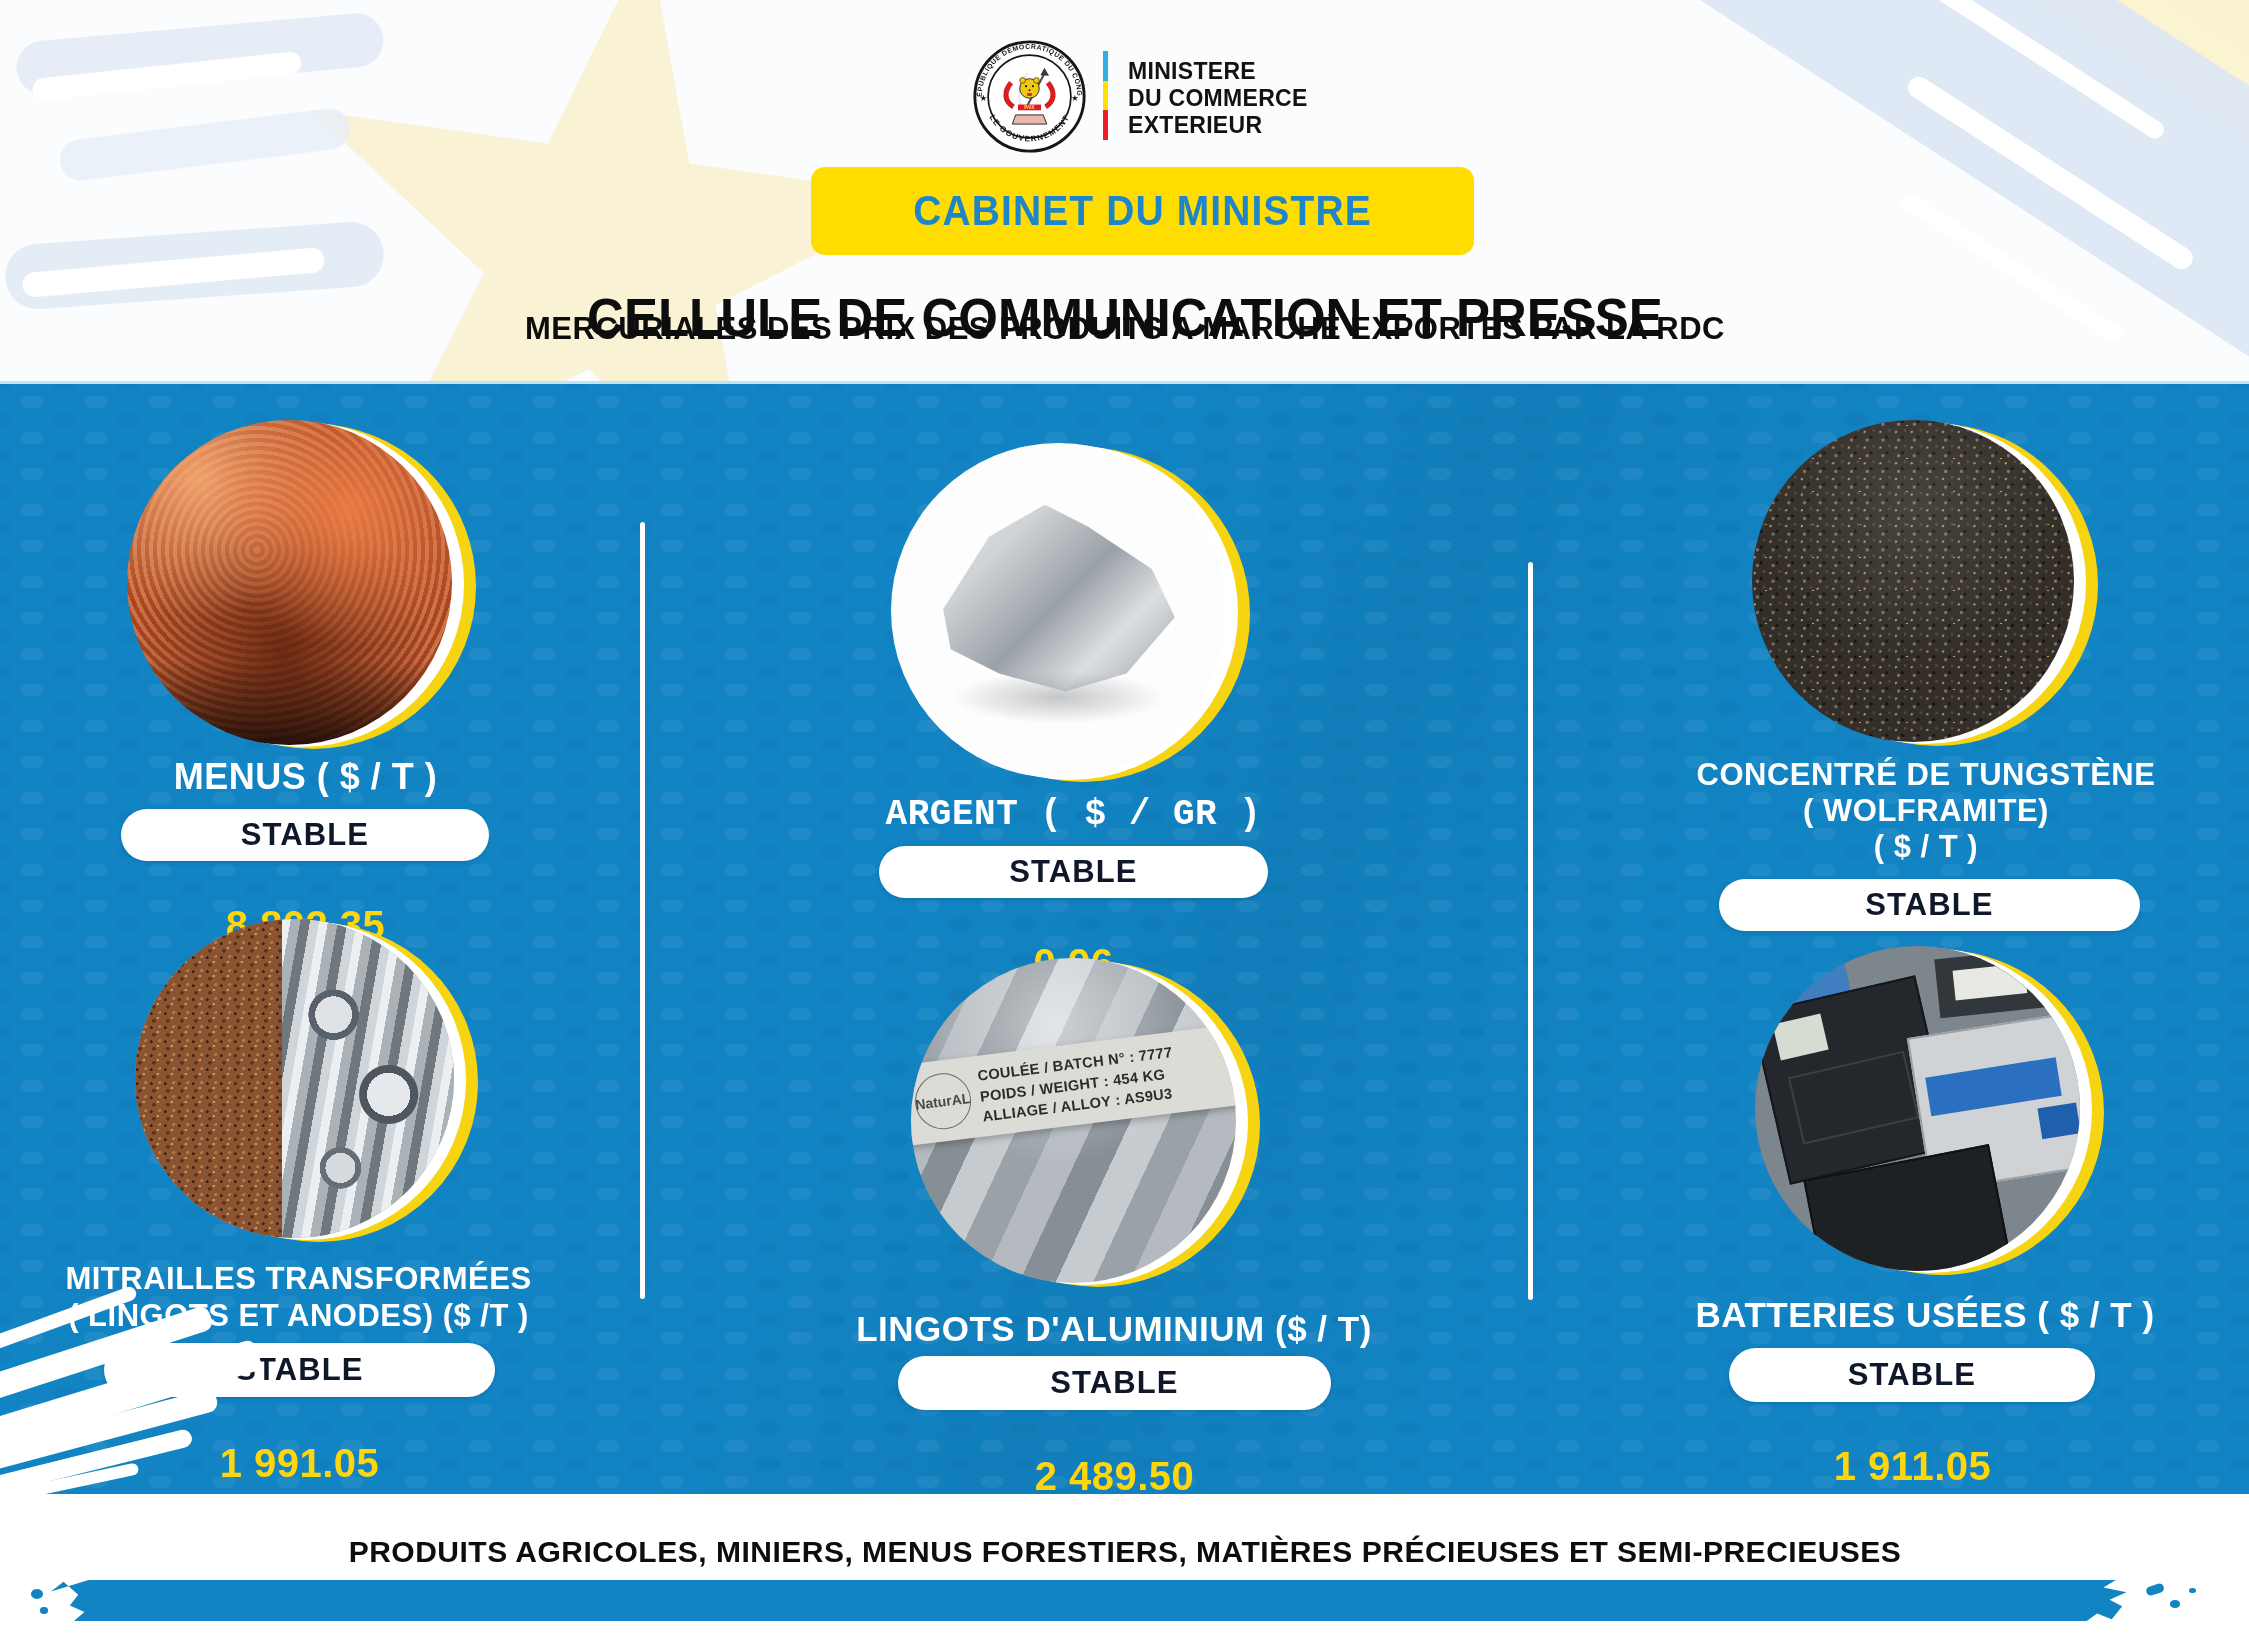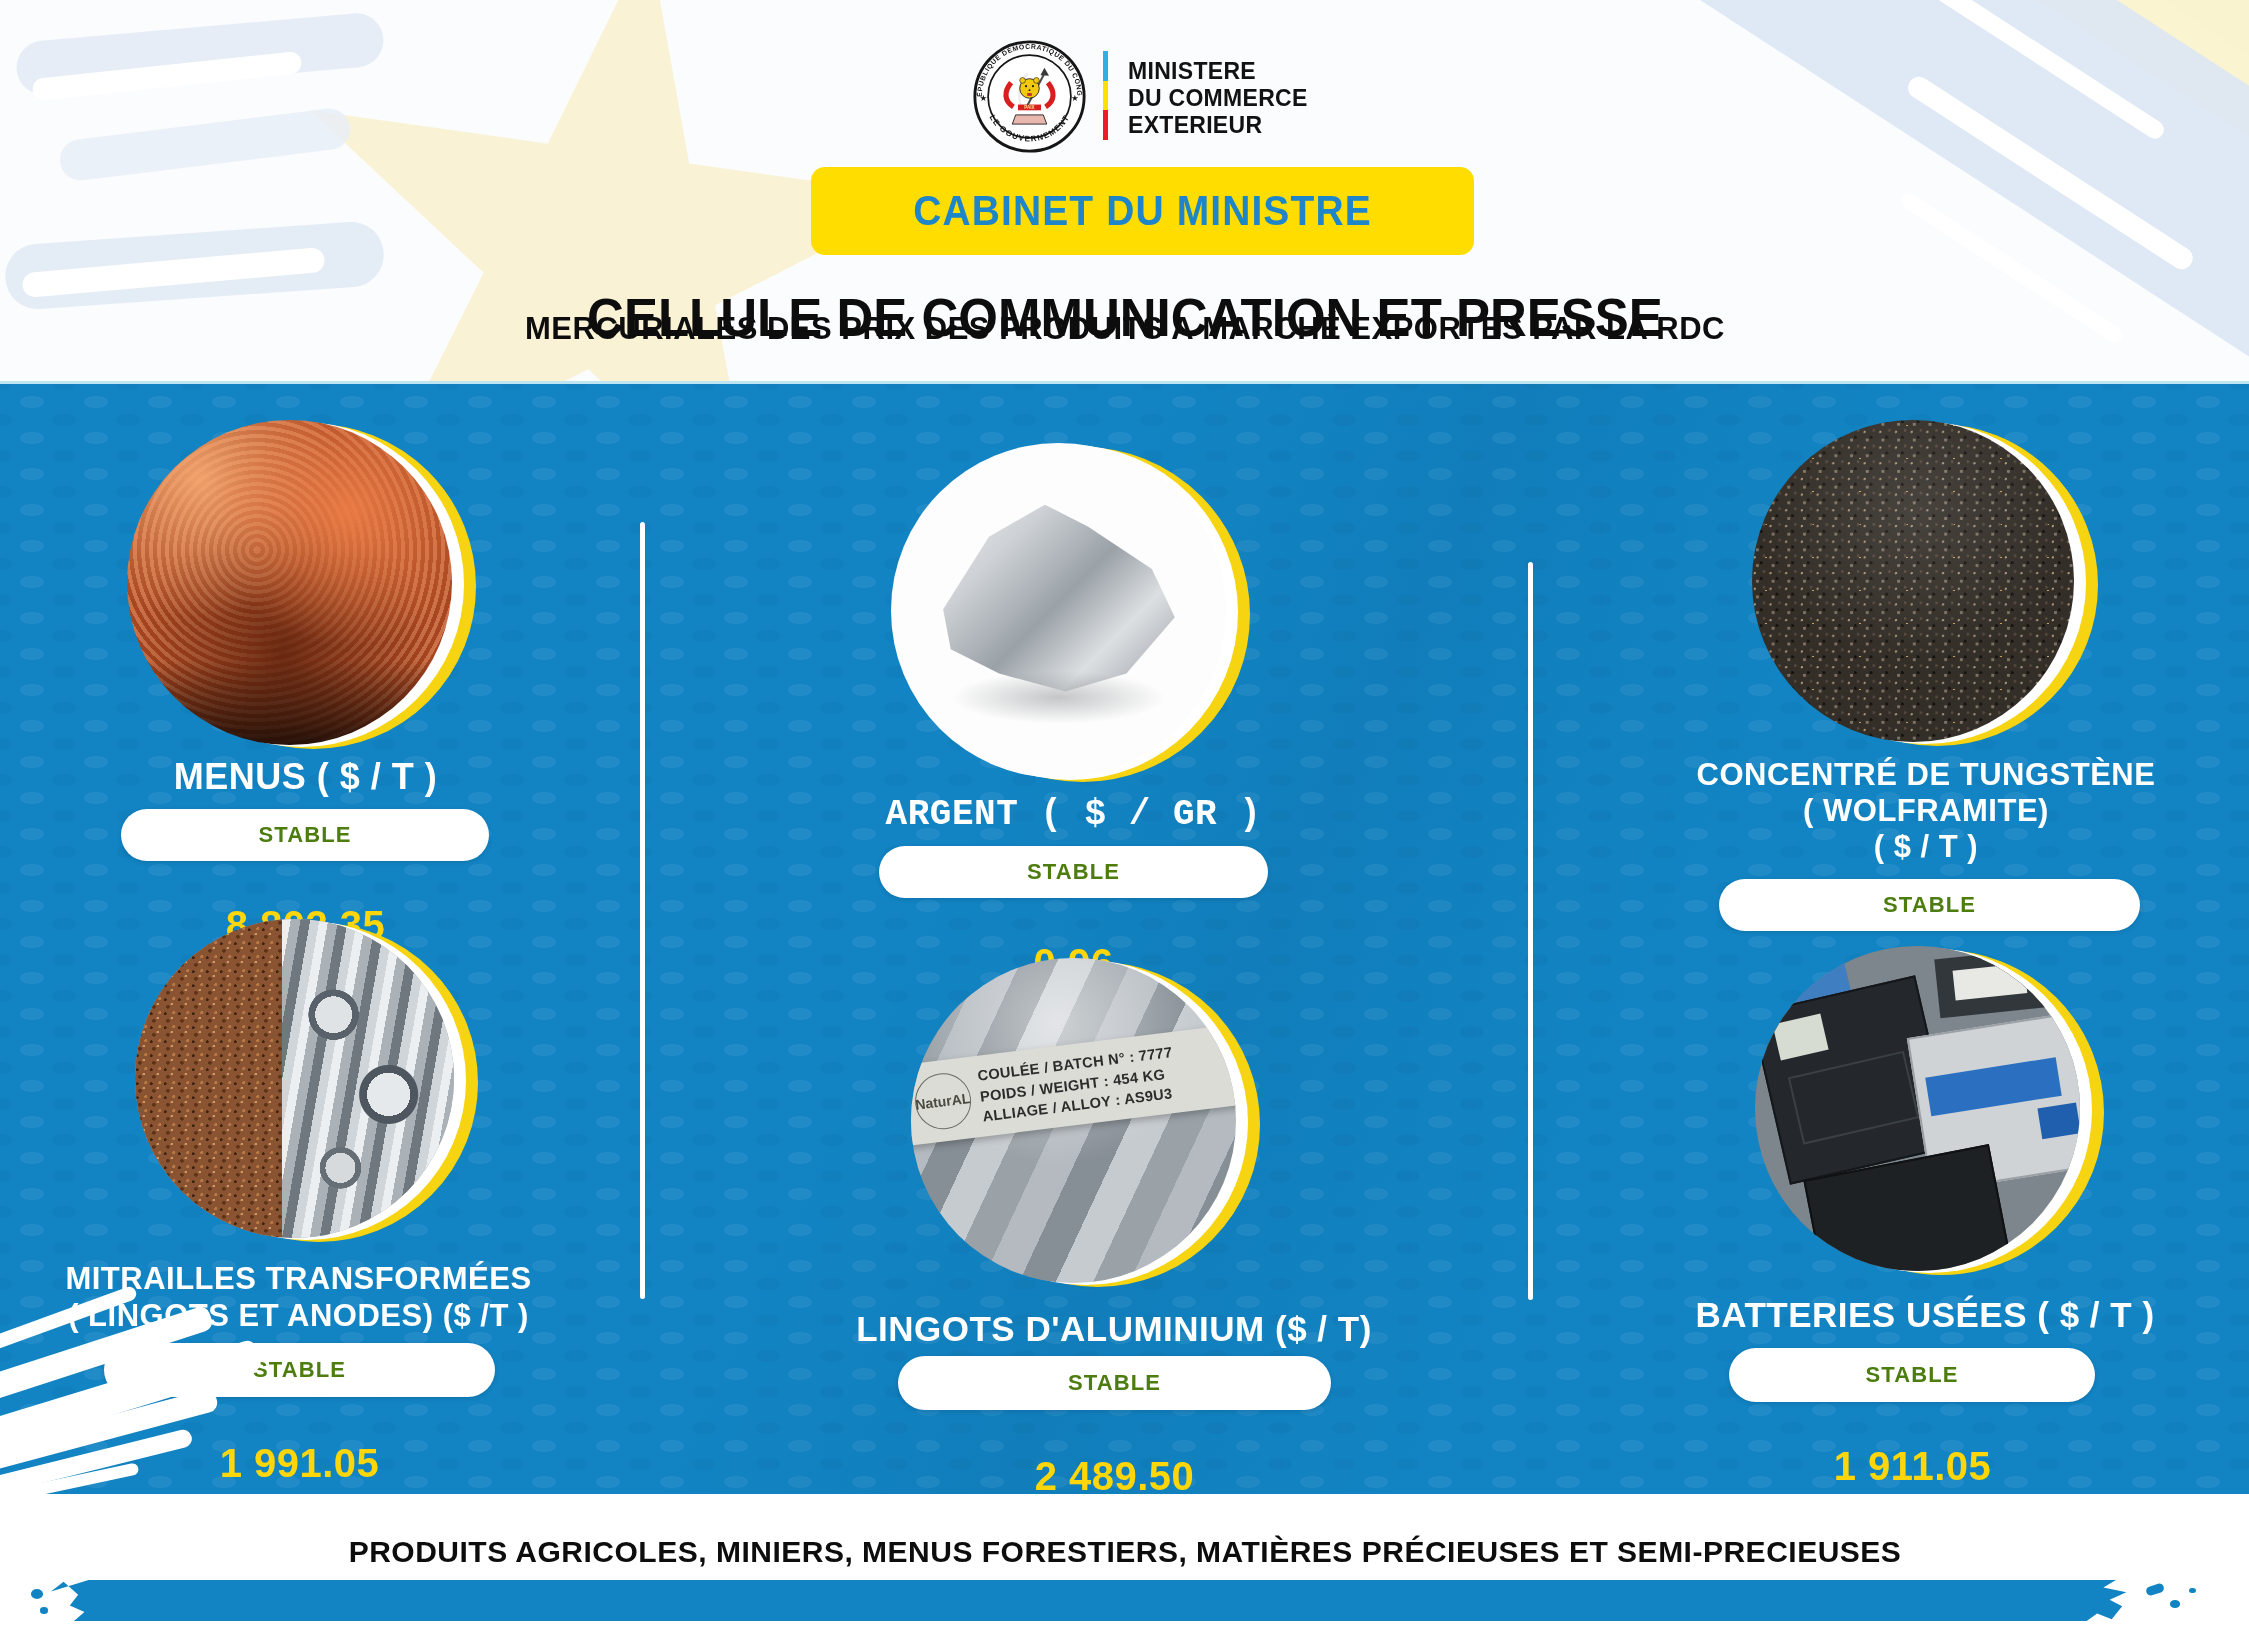--- a/index.html
+++ b/index.html
@@ -78,21 +78,21 @@
 
   .card-title {
     position:absolute; margin:0; color:#ffffff; font-weight:bold; text-align:center;
     white-space:pre-line; letter-spacing:0.5px;
   }
   .pill {
     position:absolute; background:#ffffff; border-radius:27px;
     display:flex; align-items:center; justify-content:center;
     box-shadow:0 1.6px 4.3px rgba(0,40,70,.18);
   }
-  .pill-text { color:#4d7c0f; font-size:22px; font-weight:bold; letter-spacing:1.1px; }
+  .pill-text { color:#0f172a; font-size:31px; font-weight:bold; letter-spacing:1.1px; }
   .price { position:absolute; color:#FFD60A; font-size:40px; font-weight:bold; text-align:center; letter-spacing:0.5px;margin-top:28px; }
 
   
   .photo-copper {
     background-color:#b44a22;
     background-image:
       linear-gradient(0deg, rgba(22,9,4,.88) 0%, rgba(22,9,4,0) 26%),
       radial-gradient(circle at 68% 28%, rgba(235,125,70,.95) 0%, transparent 42%),
       radial-gradient(circle at 22% 18%, rgba(246,170,115,.9) 0%, transparent 38%),
       radial-gradient(circle at 48% 72%, rgba(97,36,14,.9) 0%, transparent 52%),

